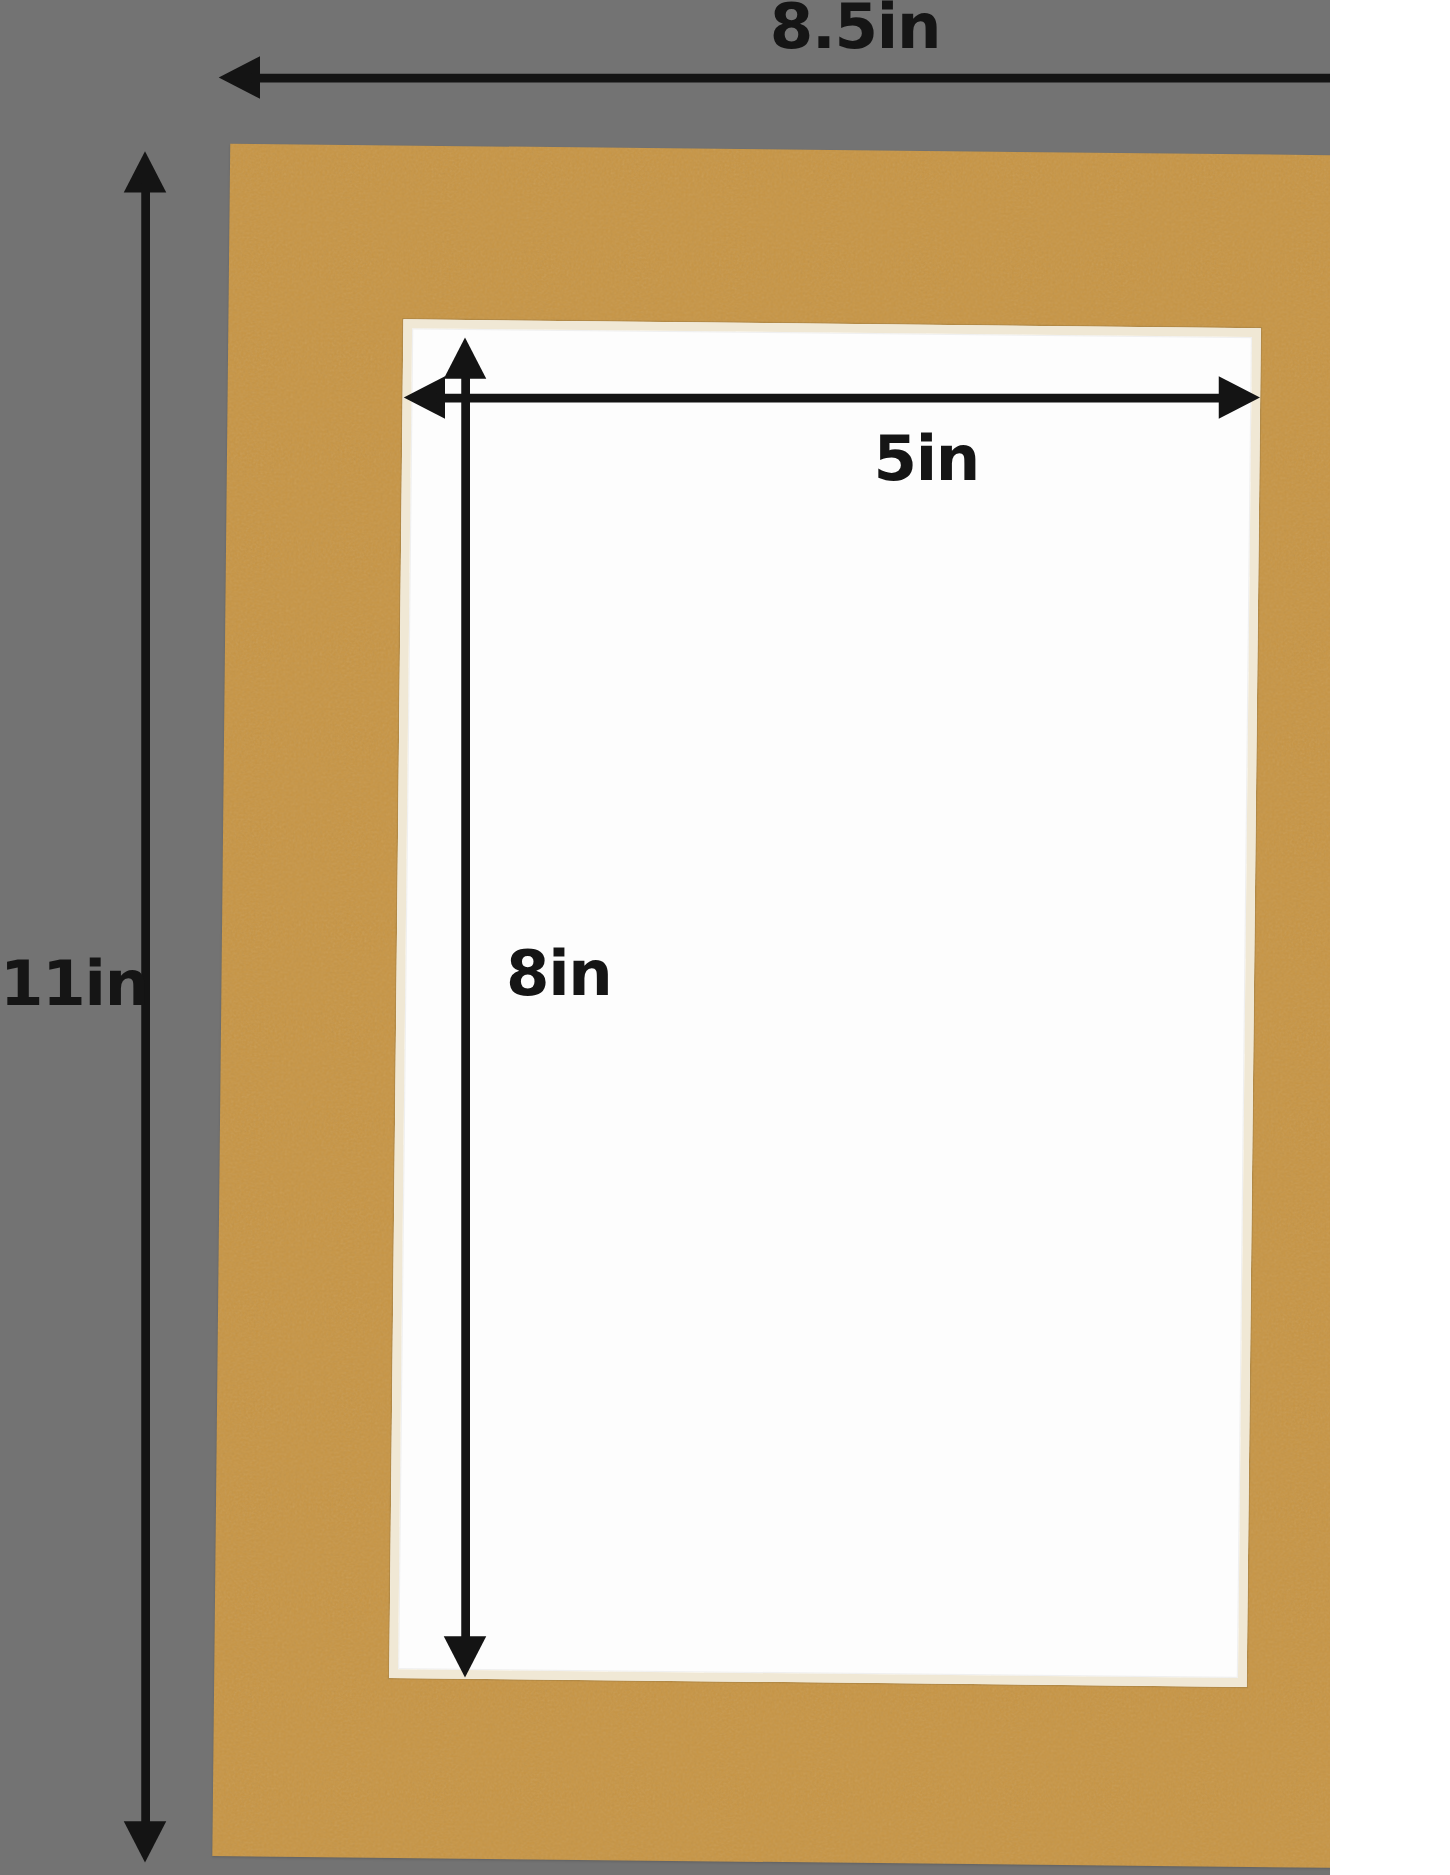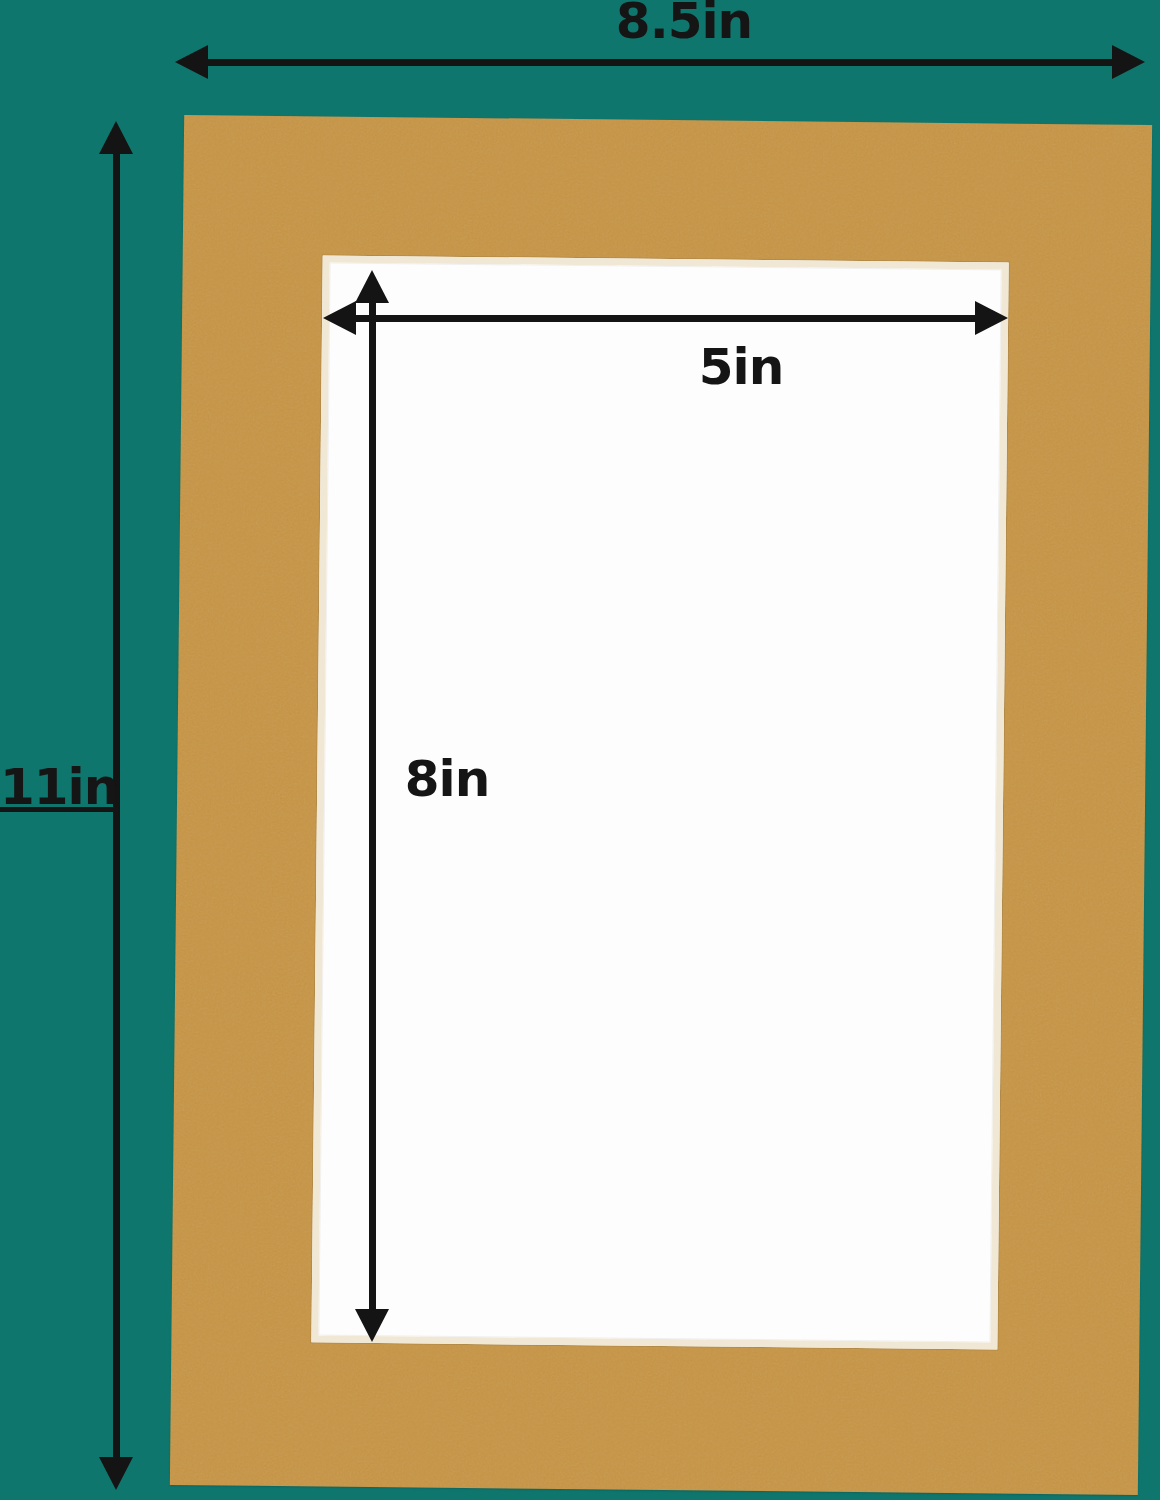--- a/index.html
+++ b/index.html
@@ -2,24 +2,24 @@
 <html><head>
 <meta charset="utf-8">
 <style>
   html, body {
     margin: 0;
     padding: 0;
     background: #ffffff;
   }
   #stage {
     position: relative;
-    width: 1160px;
+    width: 1064px;
     height: 1500px;
     overflow: hidden;
-    background: #0f766e;
+    background: #737373;
     font-family: "DejaVu Sans", "Liberation Sans", sans-serif;
   }
 
   
   .mat {
     position: absolute;
     left: 177px;
     top: 120px;
     width: 968px;
     height: 1370px;
@@ -98,21 +98,21 @@
   .dim-label {
     position: absolute;
     font-weight: 700;
     font-size: 50px;
     line-height: 1;
     letter-spacing: -1px;
     color: #151515;
     white-space: nowrap;
   }
   #label-outer-width  { left: 684px; top: -4px;  transform: translateX(-50%); }
-  #label-outer-height { left: 0px;   top: 762px; width: 100px; text-align: right; text-decoration: underline; }
+  #label-outer-height { left: 0px;   top: 762px; width: 100px; text-align: right; }
   #label-open-width   { left: 741px; top: 342px; transform: translateX(-50%); }
   #label-open-height  { left: 447px; top: 754px; transform: translateX(-50%); text-align: center; }
 </style>
 </head>
 <body>
 
 <div id="stage">
 
   <div class="mat">
     <svg class="grain" xmlns="http://www.w3.org/2000/svg" width="968" height="1370">

